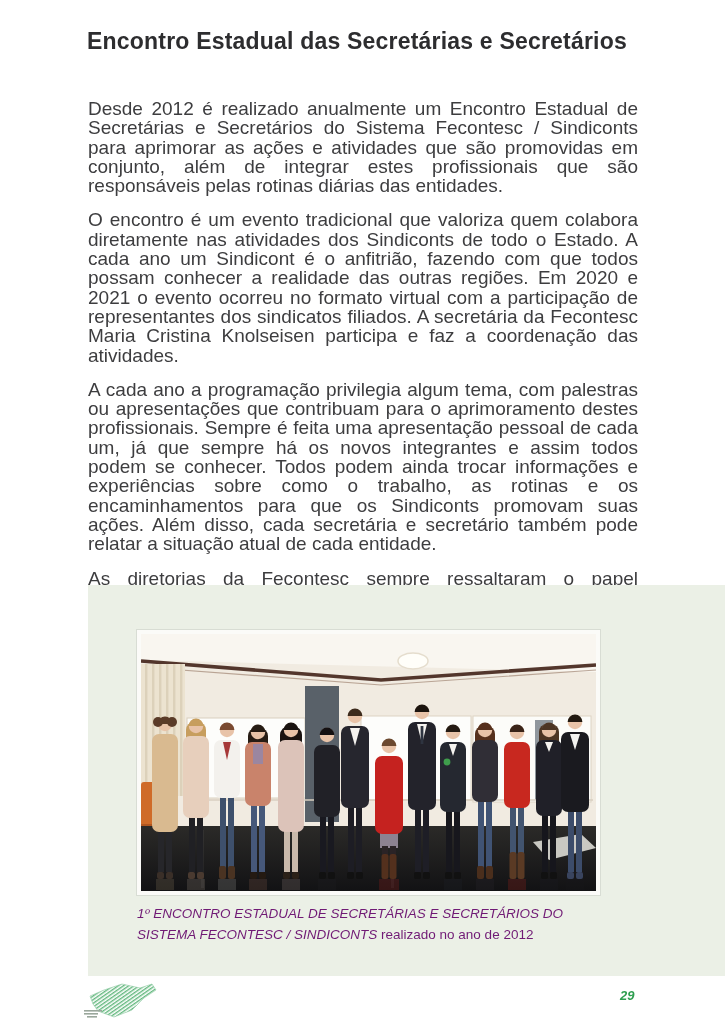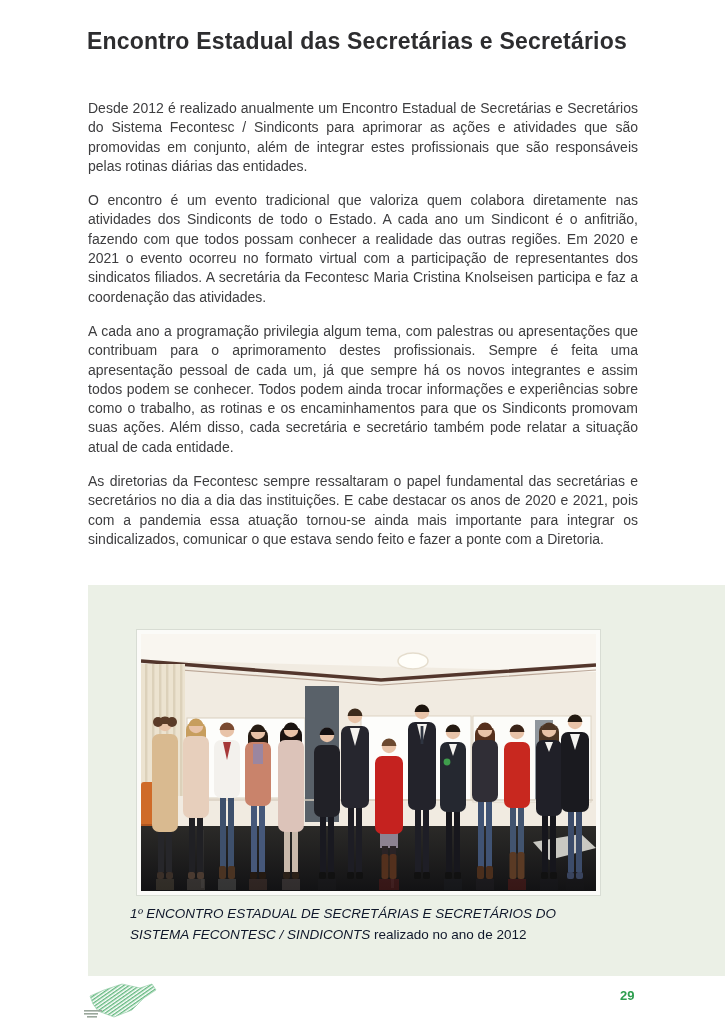--- a/index.html
+++ b/index.html
@@ -6,46 +6,46 @@
   .page{
     position:relative;width:725px;height:1024px;background:#ffffff;
     font-family:"Liberation Sans",sans-serif;overflow:hidden;margin:0 auto;
   }
   .page-title{
     position:absolute;left:87px;top:28px;width:560px;
     font-size:23px;font-weight:bold;color:#2d2d2f;letter-spacing:.2px;margin:0;
   }
   .body-text{
     position:absolute;left:88px;top:99px;width:550px;
-    font-size:14px;line-height:19.3px;color:#3d3d3f;text-align:justify;
+    font-size:19px;line-height:19.3px;color:#3d3d3f;text-align:justify;
   }
   .body-text p{margin:0 0 15px 0;}
   .photo-panel{
     position:absolute;left:88px;top:585px;width:637px;height:391px;
     background:#ebf0e6;
   }
   .photo-frame{
     position:absolute;left:49px;top:45px;width:455px;height:257px;
     background:#efe9df;border:4px solid #fbfbf8;
     box-shadow:0 0 0 1px rgba(0,0,0,0.08);
   }
   .photo-frame svg{display:block;}
   .photo-caption{
-    position:absolute;left:42px;top:318px;width:478px;
-    font-size:13.5px;line-height:21px;color:#0f172a;
+    position:absolute;left:49px;top:318px;width:478px;
+    font-size:13.5px;line-height:21px;color:#701a75;
   }
   .photo-caption .cap-italic{font-style:italic;}
   .footer-logo{position:absolute;left:82px;top:981px;}
   .footer-text{
     position:absolute;left:198px;top:993px;
     font-size:11px;color:#58585a;letter-spacing:.1px;
   }
   .page-number{
     position:absolute;left:620px;top:988px;
-    font-size:13px;font-weight:bold;color:#2e9e4f;
+    font-size:13px;font-weight:bold;color:#2e9e4f;font-style:italic;
   }
 </style>
 </head>
 <body>
 
 <div class="page">
 
   <h1 class="page-title">Encontro Estadual das Secretárias e Secretários</h1>
 
   <div class="body-text">

